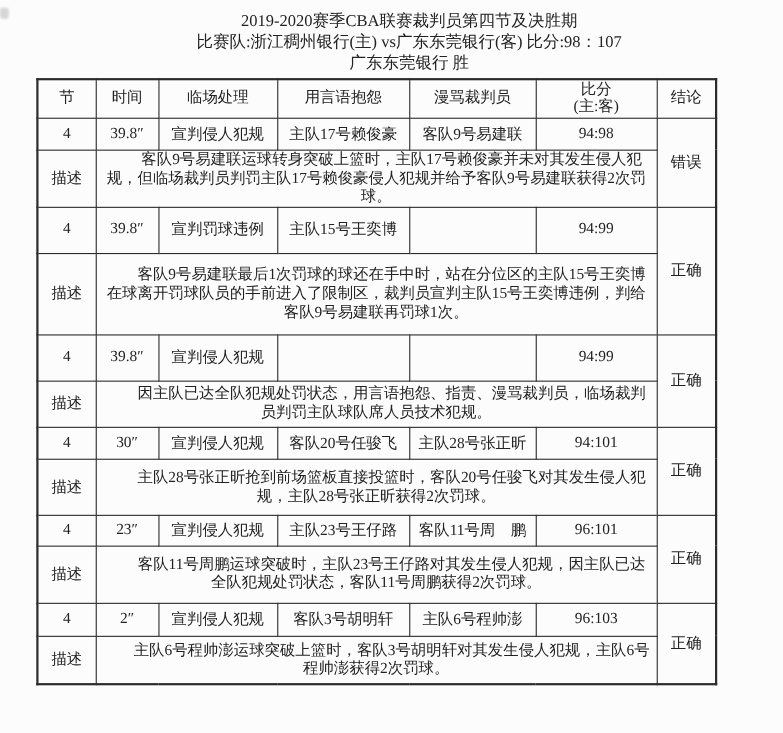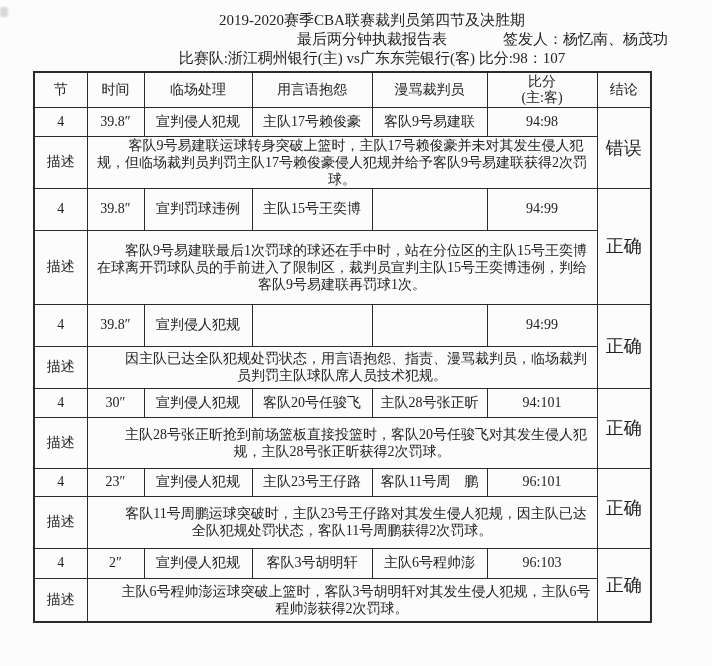--- a/index.html
+++ b/index.html
@@ -39,34 +39,31 @@
   tr.e0{height:29px} tr.e1{height:42px} tr.e2{height:42px}
   tr.e3{height:29px} tr.e4{height:28px} tr.e5{height:30px}
   tr.d0{height:49px} tr.d1{height:74px} tr.d2{height:42px}
   tr.d3{height:51px} tr.d4{height:52px} tr.d5{height:44px}
   td.desc{
     text-align:left;
     text-indent:2em;
     line-height:17px;
     padding:2px 8px;
   }
-  td.concl{font-size:18px;}
+  td.concl{font-size:14px;}
 </style>
 </head>
 <body>
 
 <div class="scan-smudge"></div>
 
 <div class="hdr">
   <div class="hline">2019-2020赛季CBA联赛裁判员第四节及决胜期</div>
-  <div class="l2row">
-    <span>最后两分钟执裁报告表</span>
-    <span class="signer">签发人：杨忆南、杨茂功</span>
-  </div>
   <div class="hline">比赛队:浙江稠州银行(主) vs广东东莞银行(客) 比分:98：107</div>
+  <div class="hline">广东东莞银行 胜</div>
 </div>
 
 <table class="rpt">
   <colgroup>
     <col style="width:53px">
       <col style="width:57px">
       <col style="width:108px">
     <col style="width:120px">
       <col style="width:115px">
       <col style="width:110px">

